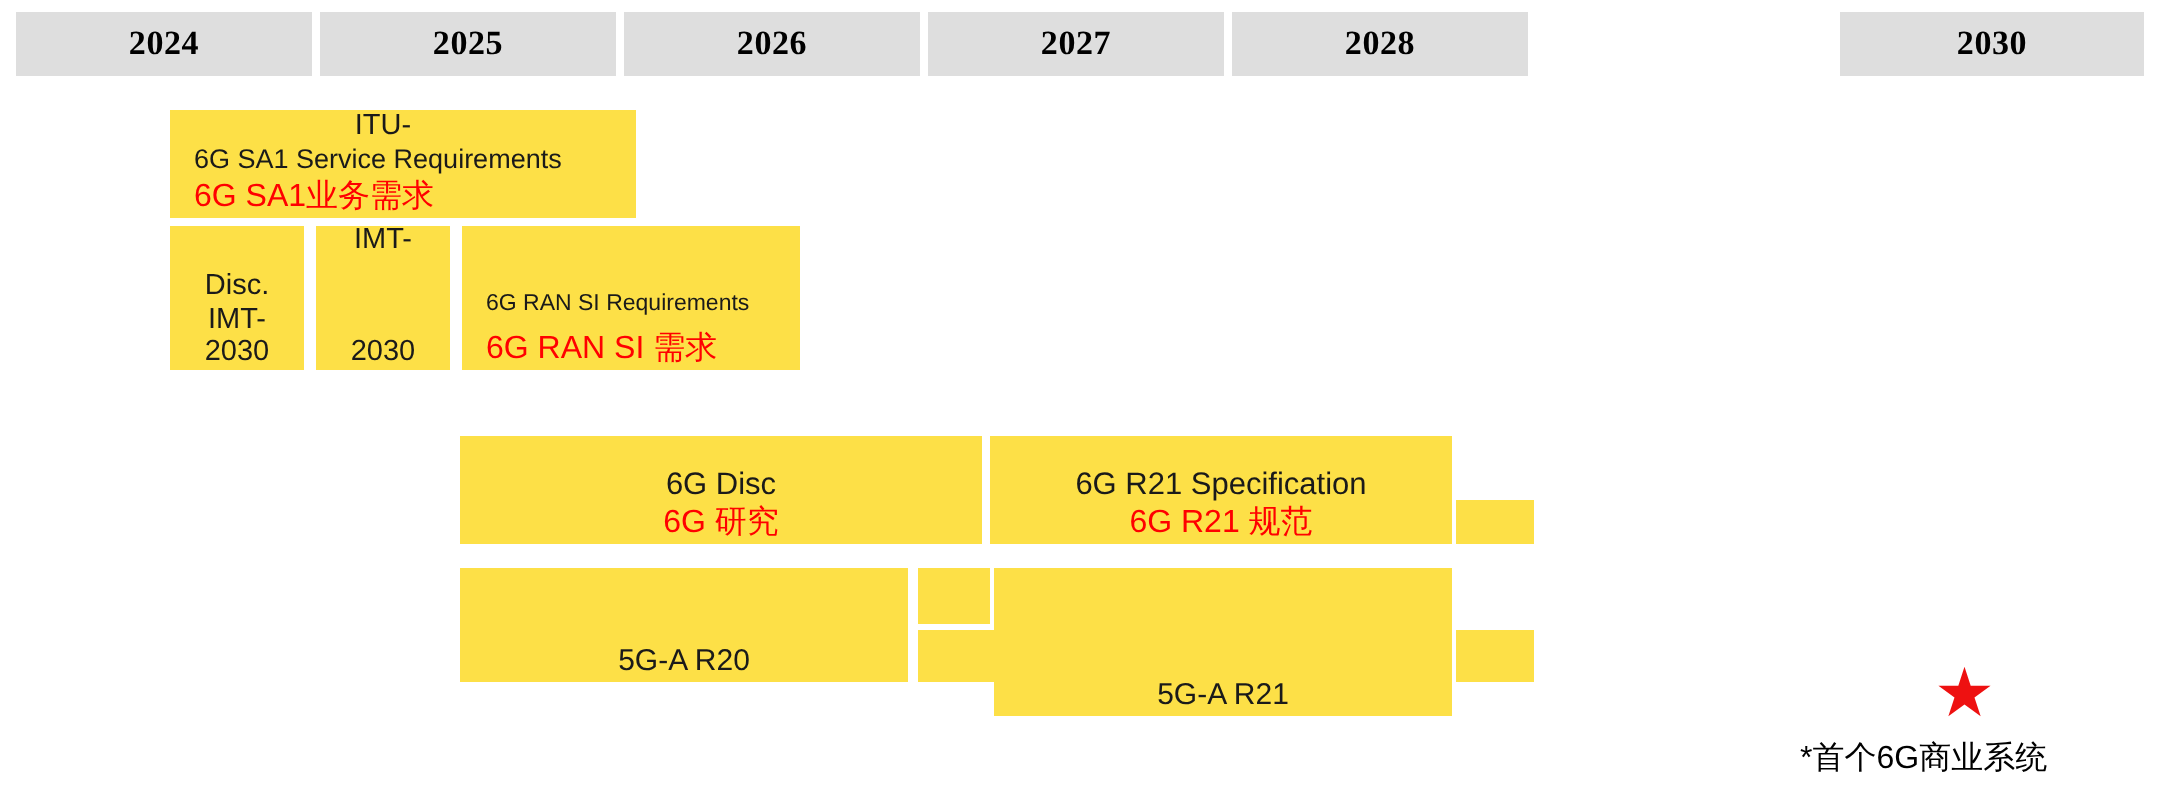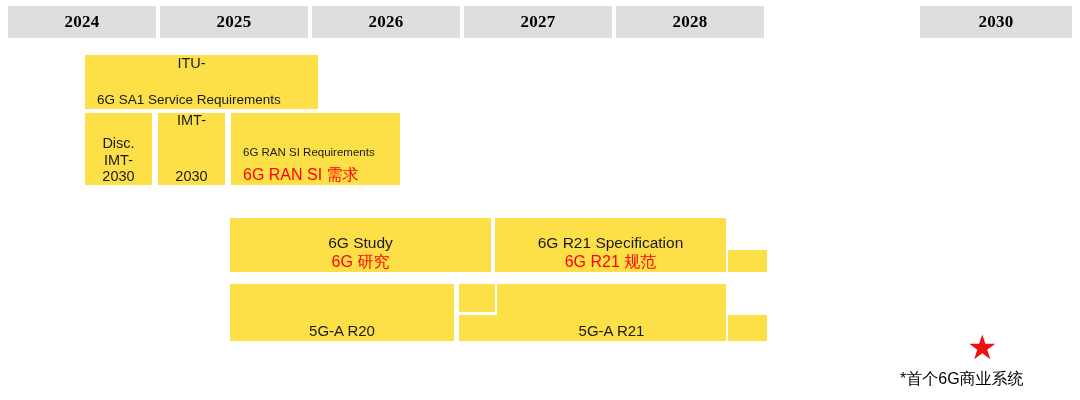--- a/index.html
+++ b/index.html
@@ -102,61 +102,62 @@
     <div class="year-cell" style="left:0px; width:148px;">2024</div>
     <div class="year-cell" style="left:152px; width:148px;">2025</div>
     <div class="year-cell" style="left:304px; width:148px;">2026</div>
     <div class="year-cell" style="left:456px; width:148px;">2027</div>
     <div class="year-cell" style="left:608px; width:148px;">2028</div>
     <div class="year-cell" style="left:912px; width:152px;">2030</div>
   </div>
 
   <div class="bar left-align-pad" style="left:85px; top:55px; width:233px; height:54px;">
     <div class="bar-en t-sa1-en">6G SA1 Service Requirements</div>
+    <div class="bar-cn t-sa1-cn">6G SA1业务需求</div>
   </div>
 
   <div class="bar" style="left:85px; top:113px; width:67px; height:72px;">
     <div class="bar-en t-small">Disc.</div>
     <div class="bar-en t-small">IMT-</div>
     <div class="bar-en t-small">2030</div>
   </div>
 
   <div class="bar" style="left:158px; top:113px; width:67px; height:72px;gap:40px;">
     <div class="bar-en t-small">ITU-</div>
     <div class="bar-en t-small">IMT-</div>
     <div class="bar-en t-small">2030</div>
   </div>
 
   <div class="bar left-align-pad" style="left:231px; top:113px; width:169px; height:72px;">
     <div class="bar-en t-ransi-en" style="margin-bottom:6px;">6G RAN SI Requirements</div>
     <div class="bar-cn t-ransi-cn">6G RAN SI 需求</div>
   </div>
 
   <div class="bar" style="left:230px; top:218px; width:261px; height:54px;">
-    <div class="bar-en t-study-en">6G Study</div>
+    <div class="bar-en t-study-en">6G Disc</div>
     <div class="bar-cn t-study-cn">6G 研究</div>
   </div>
 
   <div class="bar" style="left:495px; top:250px; width:33px; height:22px;"></div>
 
   <div class="bar" style="left:495px; top:218px; width:231px; height:54px;">
     <div class="bar-en t-study-en">6G R21 Specification</div>
     <div class="bar-cn t-study-cn">6G R21 规范</div>
   </div>
 
   <div class="bar" style="left:728px; top:250px; width:39px; height:22px;"></div>
 
   <div class="bar" style="left:230px; top:284px; width:224px; height:57px;">
     <div class="bar-en t-plain">5G-A R20</div>
   </div>
 
   <div class="bar" style="left:459px; top:284px; width:36px; height:28px;"></div>
 
   <div class="bar" style="left:459px; top:315px; width:267px; height:26px;"></div>
-  <div class="bar" style="left:497px; top:284px; width:229px; height:57px;">
+  <div class="bar" style="left:497px; top:284px; width:229px; height:74px;">
     <div class="bar-en t-plain">5G-A R21</div>
   </div>
 
   <div class="bar" style="left:728px; top:315px; width:39px; height:26px;"></div>
 
   <div class="star" style="left:967px; top:330px;">★</div>
   <div class="footnote" style="left:900px; top:369px;">*首个6G商业系统</div>
 
 </div>
 

